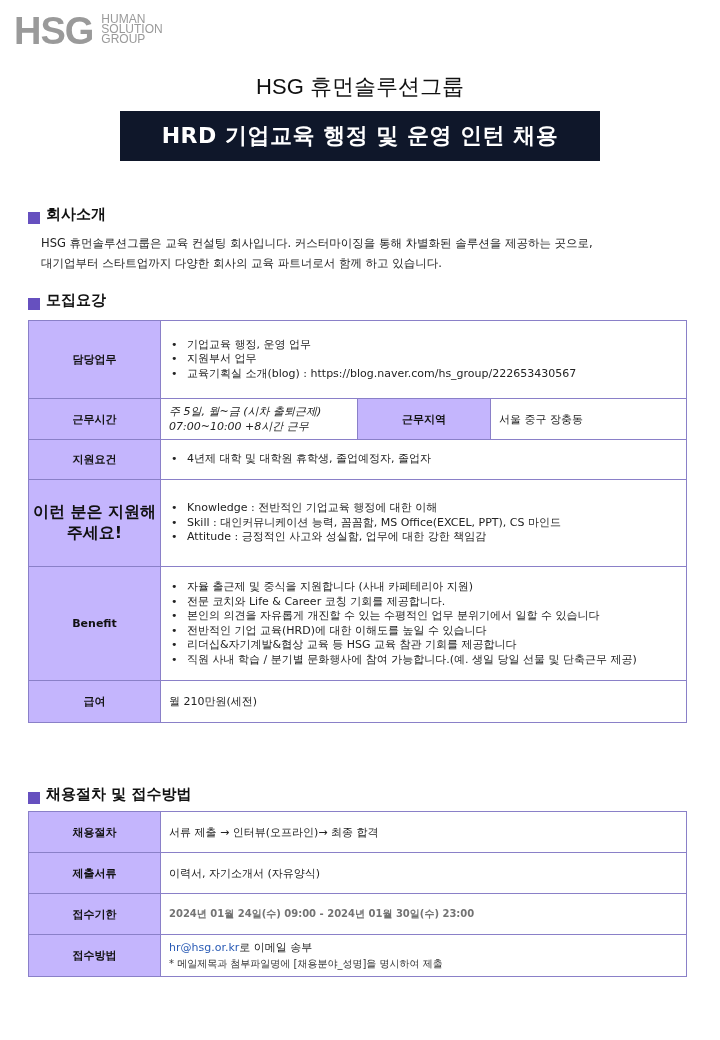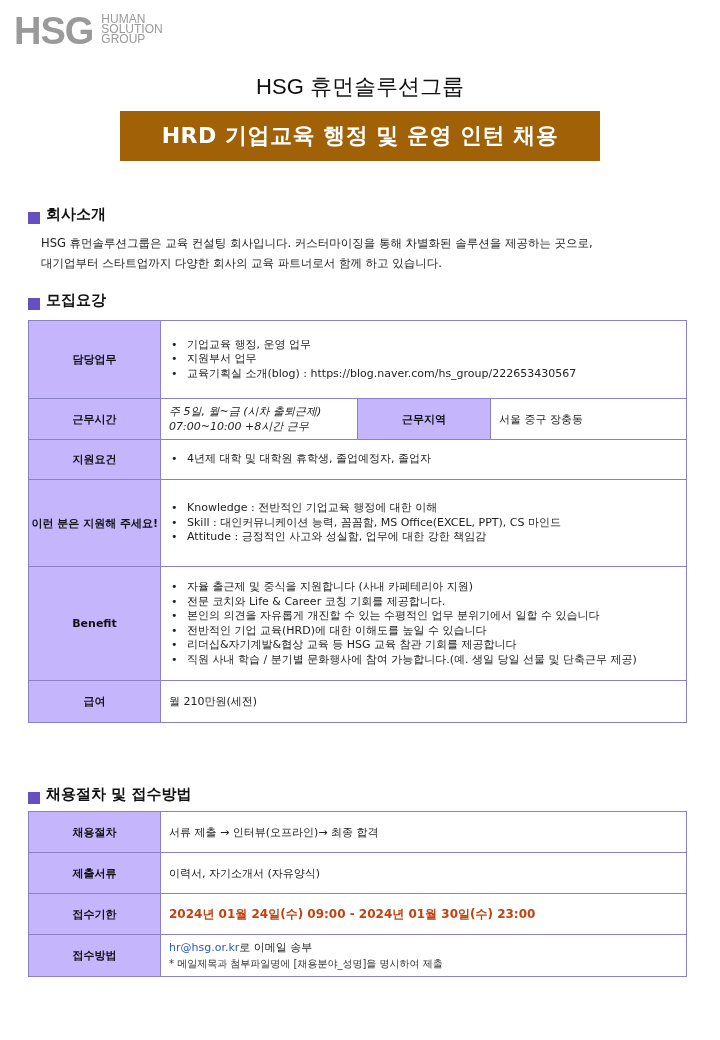--- a/index.html
+++ b/index.html
@@ -4,34 +4,34 @@
 <style>
   * { box-sizing: border-box; margin: 0; padding: 0; }
   html, body { width: 720px; height: 1040px; background: #ffffff; overflow: hidden; }
   body { font-family: "DejaVu Sans", "Liberation Sans", sans-serif; color: #222; position: relative; }
 
   .logo { position: absolute; left: 14px; top: 14px; display: flex; align-items: flex-start; }
   .logo-mark { font-family: "Liberation Sans", sans-serif; font-weight: 700; font-size: 38px; color: #9a9a9a; letter-spacing: -1px; line-height: 34px; }
   .logo-sub { margin-left: 8px; font-family: Liberation Sans, sans-serif; font-size: 12px; line-height: 10px; color: #9a9a9a; }
 
   .company-title { position: absolute; left: 0; width: 720px; top: 72px; text-align: center; font-size: 22px; color: #111; font-family: "Liberation Sans", "DejaVu Sans", sans-serif; }
-  .banner { position: absolute; left: 120px; top: 111px; width: 480px; height: 50px; background: #a16207; color: #fff; font-size: 22px; font-weight: 700; display: flex; align-items: center; justify-content: center; letter-spacing: 0.5px; }
+  .banner { position: absolute; left: 120px; top: 111px; width: 480px; height: 50px; background: #0f172a; color: #fff; font-size: 22px; font-weight: 700; display: flex; align-items: center; justify-content: center; letter-spacing: 0.5px; }
 
   .section-head { position: absolute; left: 28px; display: flex; align-items: flex-end; font-size: 15px; font-weight: 700; color: #111; }
   .section-head .sq { width: 12px; height: 12px; background: #6650bf; margin-right: 6px; }
 
   .intro { position: absolute; left: 41px; top: 233px; font-size: 11.5px; line-height: 20px; color: #222; }
 
   table.grid { position: absolute; left: 28px; width: 658px; border-collapse: collapse; table-layout: fixed; }
   table.grid td { border: 1.5px solid #8a80c8; font-size: 11px; color: #222; padding: 0 8px; vertical-align: middle; }
   table.grid td.lbl { background: #c4b5fd; text-align: center; font-weight: 700; color: #111; padding: 0 2px; }
   table.grid ul { list-style: none; }
   table.grid li { position: relative; padding-left: 18px; line-height: 14.5px; }
   table.grid li::before { content: "•"; position: absolute; left: 2px; top: 0; }
-  .deadline { color: #c2410c; font-weight: 700; font-size: 12px; }
+  .deadline { color: #737373; font-weight: 700; font-size: 10px; }
   .email { color: #2a5bb5; }
   .note { font-size: 10px; color: #333; }
 </style>
 </head>
 <body>
 
 <div class="logo">
   <span class="logo-mark">HSG</span>
   <span class="logo-sub">
     <span>HUMAN</span><br>
@@ -86,21 +86,21 @@
   </tr>
   <tr style="height:40px">
     <td class="lbl">지원요건</td>
     <td colspan="3">
       <ul>
             <li>4년제 대학 및 대학원 휴학생, 졸업예정자, 졸업자</li>
           </ul>
     </td>
   </tr>
   <tr style="height:87px">
-    <td class="lbl" style="font-size:11px;text-align:right;">이런 분은 지원해 주세요!</td>
+    <td class="lbl" style="font-size:16px;">이런 분은 지원해 주세요!</td>
     <td colspan="3">
       <ul>
         <li>Knowledge : 전반적인 기업교육 행정에 대한 이해</li>
         <li>Skill : 대인커뮤니케이션 능력, 꼼꼼함, MS Office(EXCEL, PPT), CS 마인드</li>
         <li>Attitude : 긍정적인 사고와 성실함, 업무에 대한 강한 책임감</li>
       </ul>
     </td>
   </tr>
   <tr style="height:114px">
     <td class="lbl">Benefit</td>

